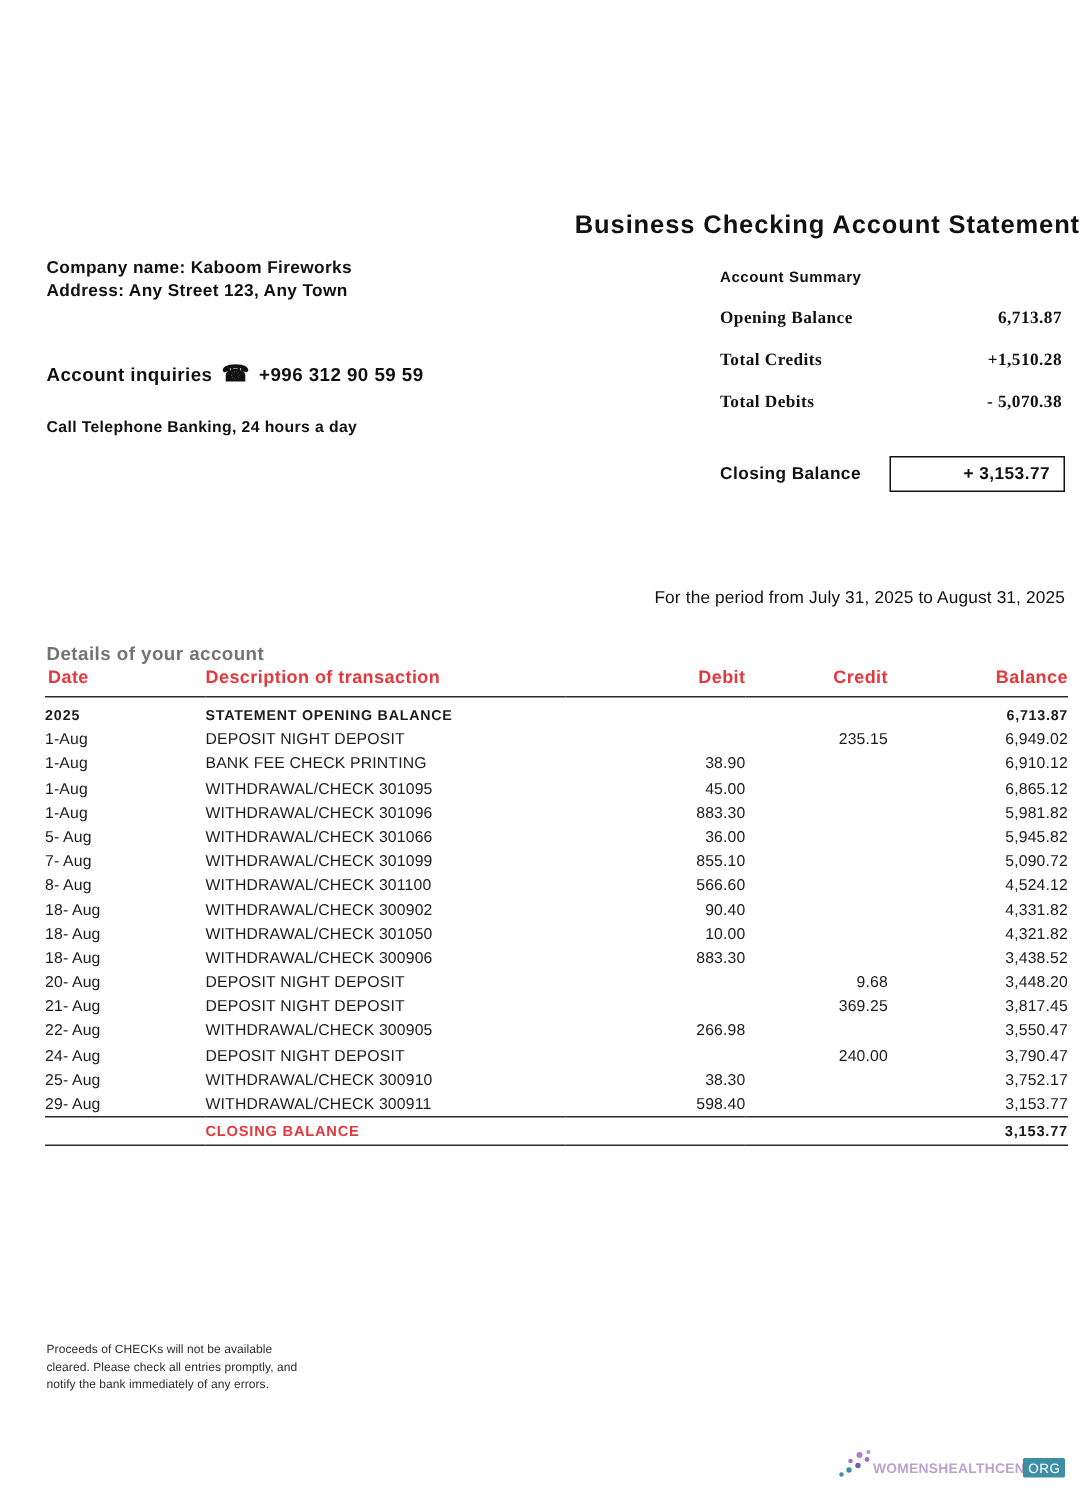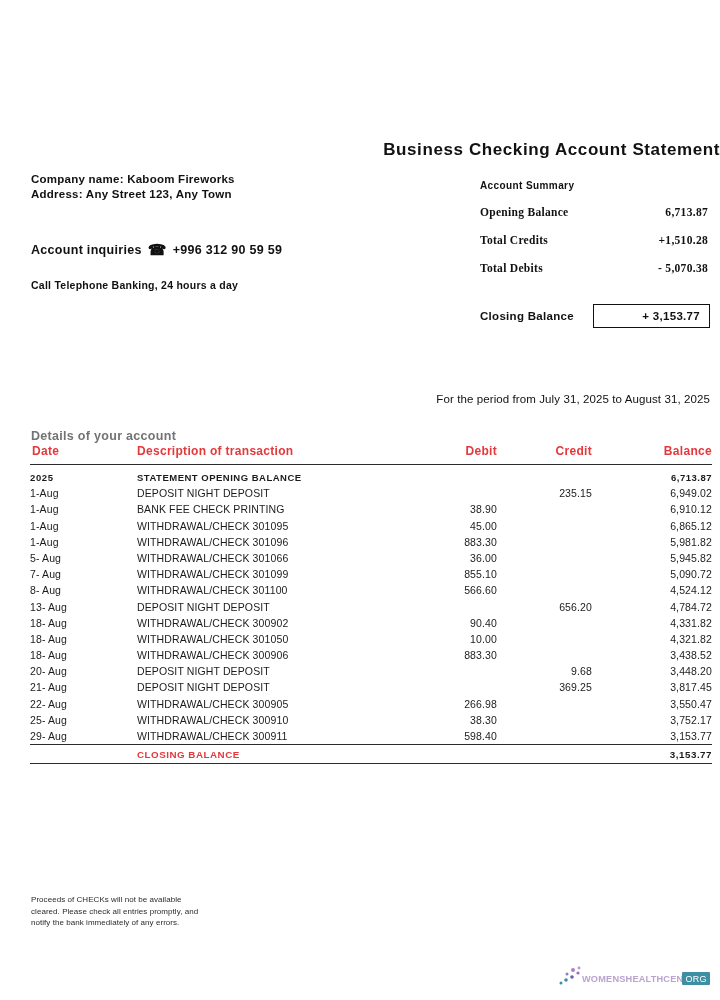--- a/index.html
+++ b/index.html
@@ -403,27 +403,20 @@
         <td class="td-balance">5,090.72</td>
       </tr>
       <tr>
         <td class="td-date">8- Aug</td>
         <td class="td-desc">WITHDRAWAL/CHECK 301100</td>
         <td class="td-debit">566.60</td>
         <td class="td-credit"></td>
         <td class="td-balance">4,524.12</td>
       </tr>
       <tr>
-        <td class="td-date">13- Aug</td>
-        <td class="td-desc">DEPOSIT NIGHT DEPOSIT</td>
-        <td class="td-debit"></td>
-        <td class="td-credit">656.20</td>
-        <td class="td-balance">4,784.72</td>
-      </tr>
-      <tr>
         <td class="td-date">18- Aug</td>
         <td class="td-desc">WITHDRAWAL/CHECK 300902</td>
         <td class="td-debit">90.40</td>
         <td class="td-credit"></td>
         <td class="td-balance">4,331.82</td>
       </tr>
       <tr>
         <td class="td-date">18- Aug</td>
         <td class="td-desc">WITHDRAWAL/CHECK 301050</td>
         <td class="td-debit">10.00</td>
@@ -450,20 +443,27 @@
         <td class="td-debit"></td>
         <td class="td-credit">369.25</td>
         <td class="td-balance">3,817.45</td>
       </tr>
       <tr>
         <td class="td-date">22- Aug</td>
         <td class="td-desc">WITHDRAWAL/CHECK 300905</td>
         <td class="td-debit">266.98</td>
         <td class="td-credit"></td>
         <td class="td-balance">3,550.47</td>
+      </tr>
+      <tr>
+        <td class="td-date">24- Aug</td>
+        <td class="td-desc">DEPOSIT NIGHT DEPOSIT</td>
+        <td class="td-debit"></td>
+        <td class="td-credit">240.00</td>
+        <td class="td-balance">3,790.47</td>
       </tr>
       <tr>
         <td class="td-date">25- Aug</td>
         <td class="td-desc">WITHDRAWAL/CHECK 300910</td>
         <td class="td-debit">38.30</td>
         <td class="td-credit"></td>
         <td class="td-balance">3,752.17</td>
       </tr>
       <tr>
         <td class="td-date">29- Aug</td>

